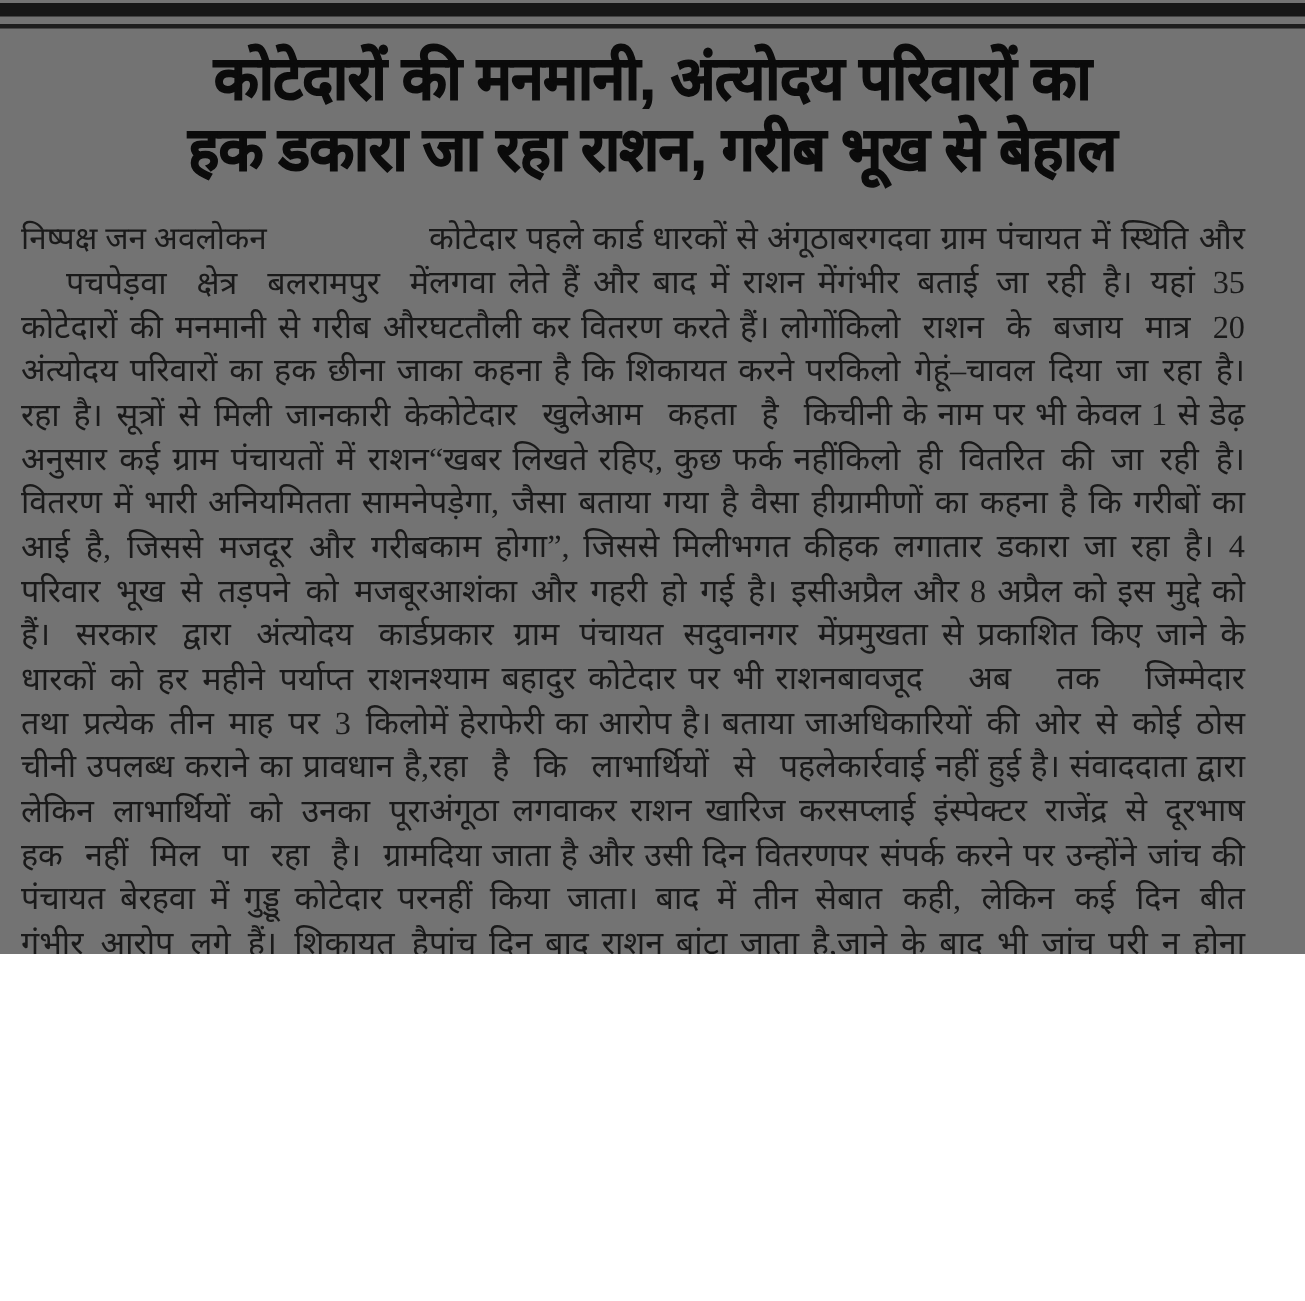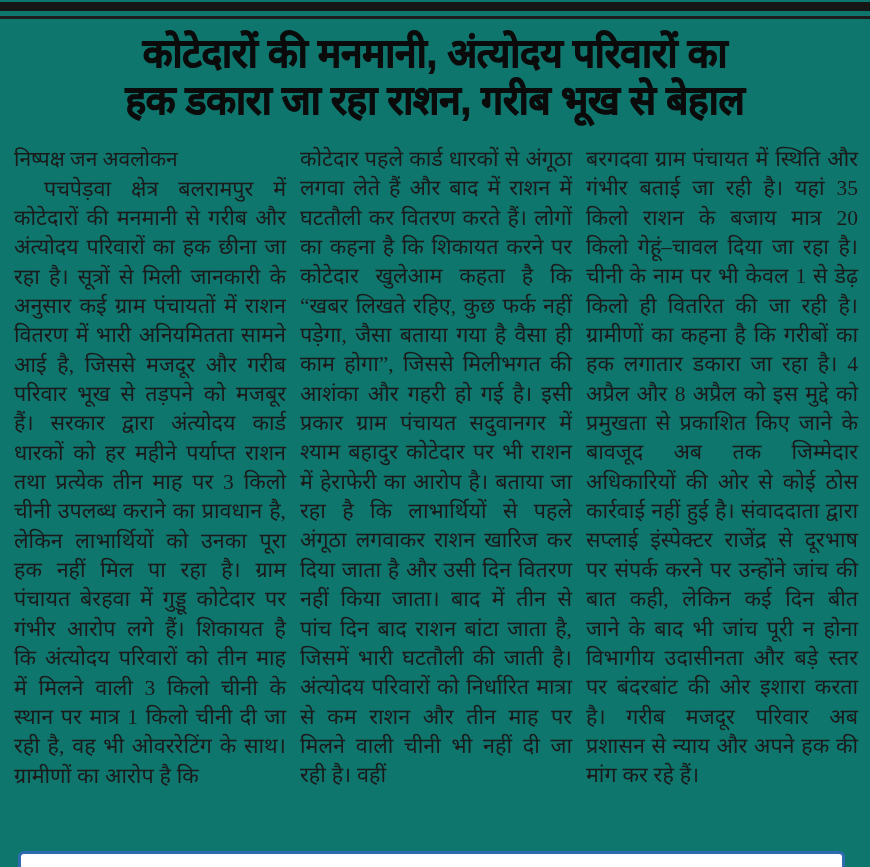--- a/index.html
+++ b/index.html
@@ -4,22 +4,22 @@
 <title>Newspaper Clipping</title>
 <style>
   html, body {
     margin: 0;
     padding: 0;
     background: #ffffff;
   }
   #page {
     position: relative;
     width: 870px;
-    height: 867px;
-    background: #0f766e;
+    height: 636px;
+    background: #737373;
     overflow: hidden;
     font-family: "Liberation Serif", "DejaVu Serif", serif;
     box-sizing: border-box;
   }
 
   
   .rule-thick {
     position: absolute;
     left: 0;
     top: 2px;
@@ -59,21 +59,20 @@
   }
 
   
   .columns {
     position: absolute;
     left: 14px;
     top: 145px;
     width: 845px;
     height: 700px;
     display: flex;
-    gap: 14px;
     align-items: flex-start;
   }
   .col {
     width: 272px;
     flex: 0 0 272px;
     color: #1a1a1a;
     font-size: 21.5px;
     line-height: 1.365;
     text-align: justify;
     text-align-last: left;

